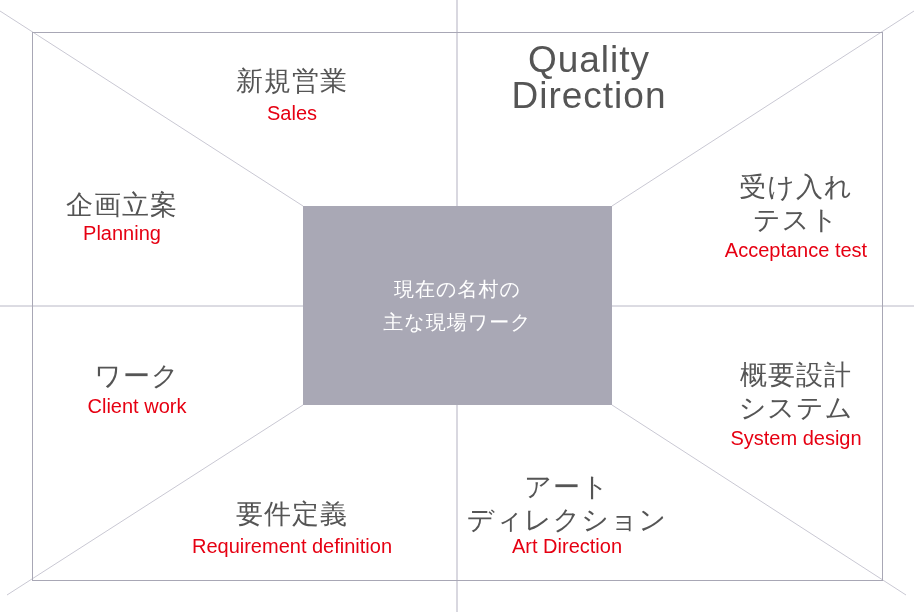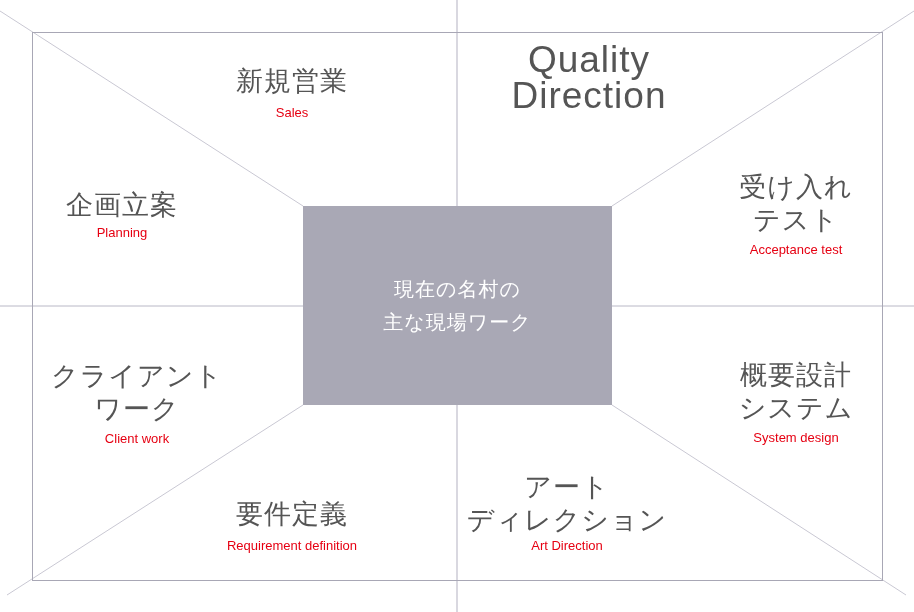--- a/index.html
+++ b/index.html
@@ -8,21 +8,21 @@
     #lines { position: absolute; left: 0; top: 0; width: 914px; height: 612px; }
     .center-box {
       position: absolute; left: 303px; top: 206px; width: 309px; height: 199px;
       background: #a9a8b5; color: #ffffff;
       display: flex; align-items: center; justify-content: center; text-align: center;
       font-size: 20px; line-height: 33px; letter-spacing: 1px;
     }
     .center-box span { display: block; }
     .label { position: absolute; text-align: center; transform: translateX(-50%); white-space: nowrap; }
     .label .jp { display: block; color: #555555; font-size: 27px; line-height: 33px; letter-spacing: 1px; }
-    .label .en { display: block; color: #e60012; font-size: 13px; line-height: 20px; margin-top: 6px; font-family: "Liberation Sans", sans-serif; }
+    .label .en { display: block; color: #e60012; font-size: 20px; line-height: 20px; margin-top: 6px; font-family: "Liberation Sans", sans-serif; }
     .label .jp.latin { font-family: "Liberation Sans", sans-serif; font-size: 37px; line-height: 36px; letter-spacing: 1px; }
   </style>
 </head>
 <body>
 
 <svg id="lines" viewBox="0 0 914 612" xmlns="http://www.w3.org/2000/svg">
 
   <line x1="457" y1="0" x2="457" y2="612" stroke="#d9d8e0" stroke-width="2"></line>
   <line x1="0" y1="306" x2="914" y2="306" stroke="#b9b8c6" stroke-width="1"></line>
 
@@ -68,21 +68,20 @@
   <span class="jp">ディレクション</span>
   <span class="en" style="margin-top:0px;">Art Direction</span>
 </div>
 
 <div class="label" style="left:292px; top:497px;">
   <span class="jp">要件定義</span>
   <span class="en">Requirement definition</span>
 </div>
 
 <div class="label" style="left:137px; top:359px;">
-  <span class="jp">クライアント</span>
   <span class="jp">ワーク</span>
   <span class="en" style="margin-top:4px;">Client work</span>
 </div>
 
 <div class="label" style="left:122px; top:188px;">
   <span class="jp">企画立案</span>
   <span class="en" style="margin-top:2px;">Planning</span>
 </div>
 
 </body></html>

